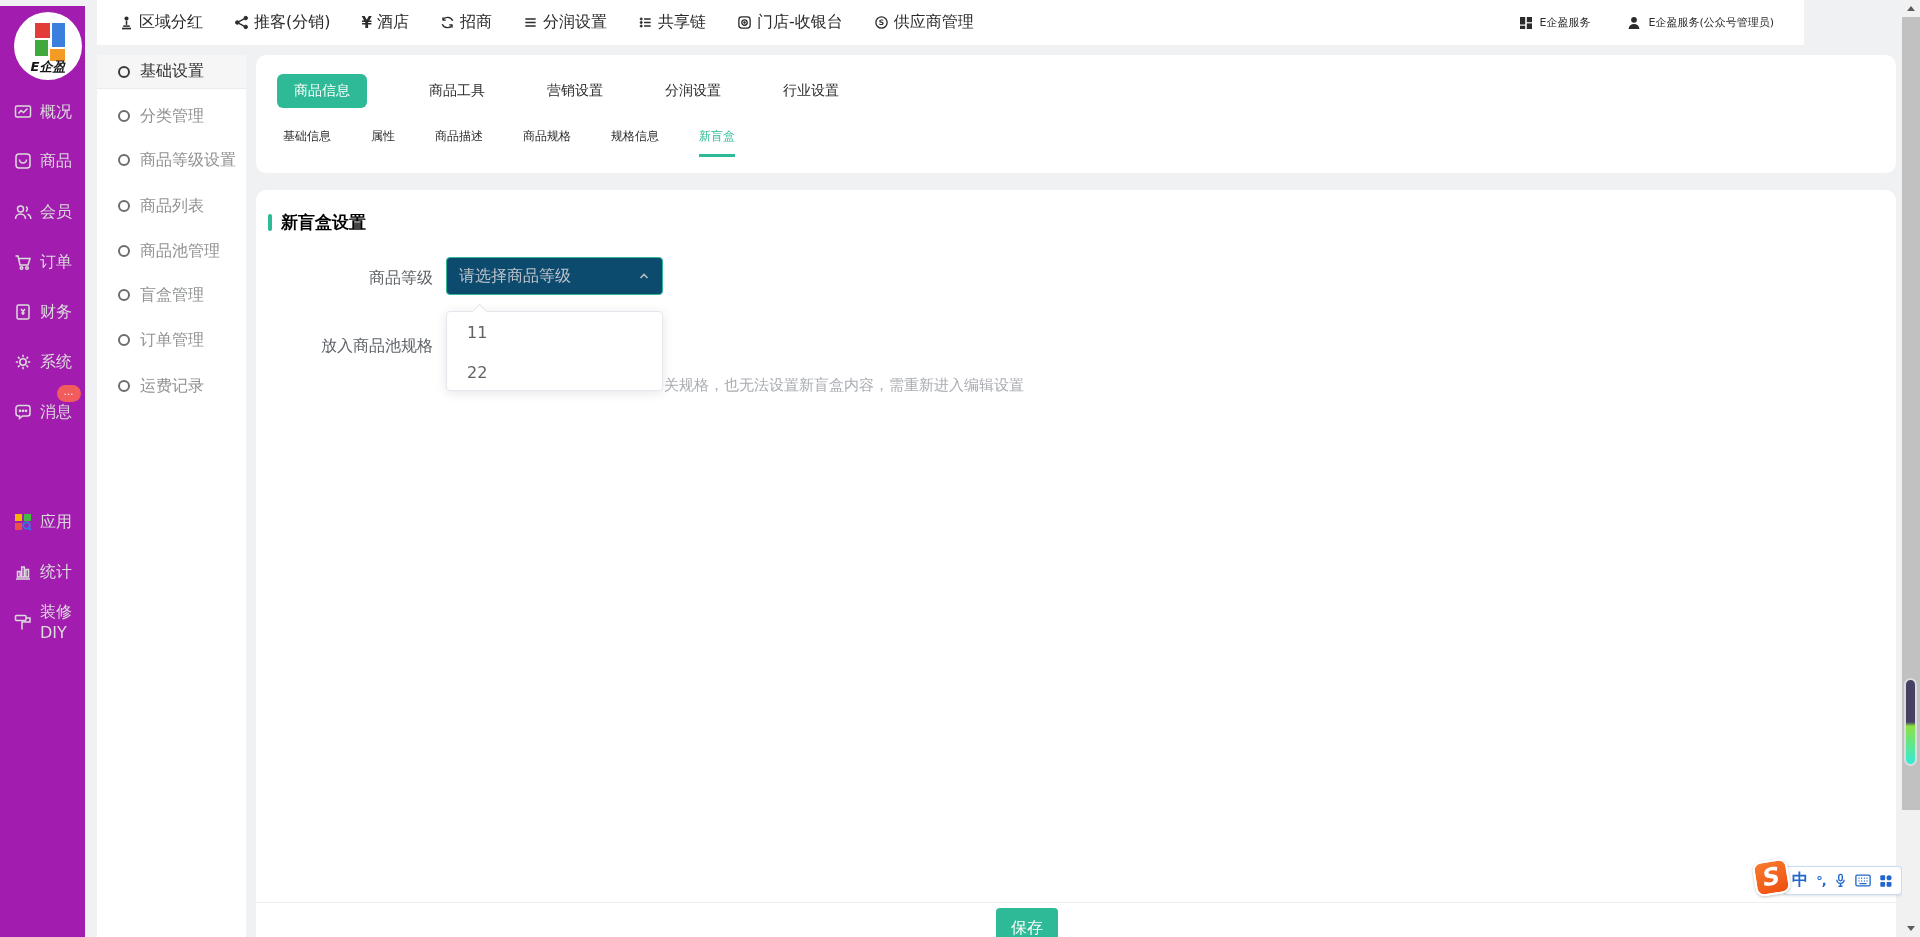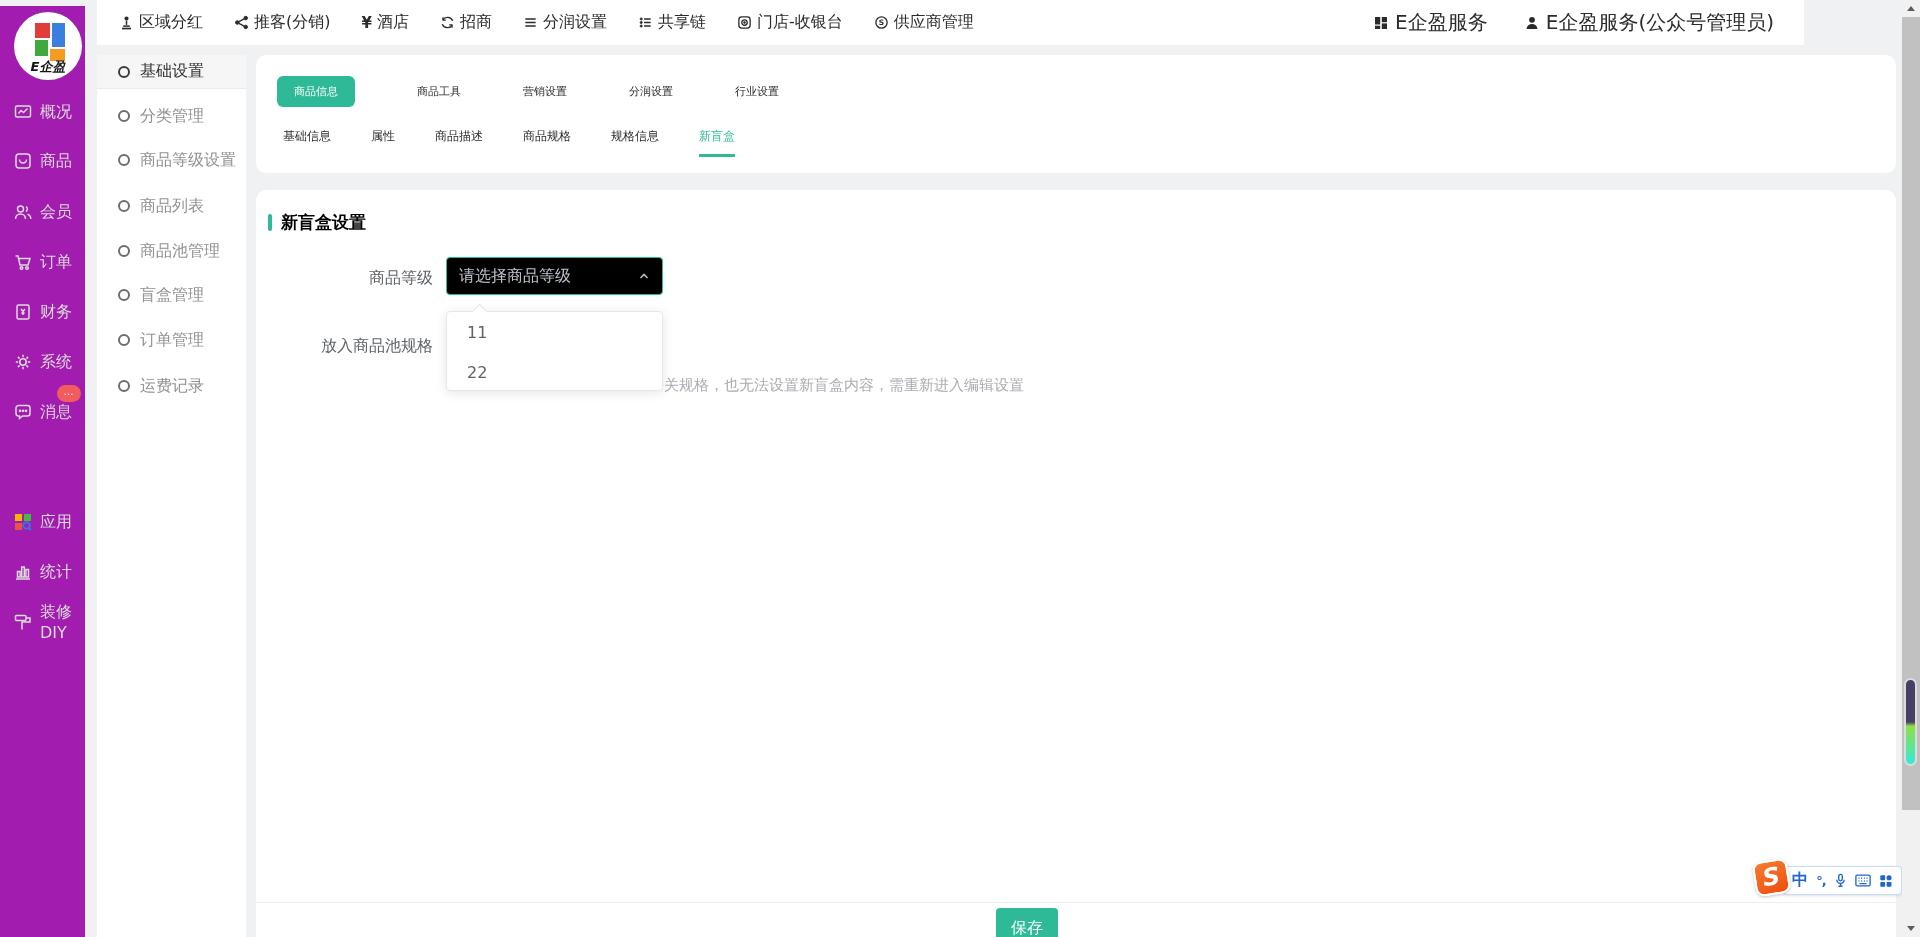--- a/index.html
+++ b/index.html
@@ -18,47 +18,47 @@
   .logo-txt { position:absolute; left:0; right:0; top:46px; text-align:center; font-size:13px; font-weight:900; font-style:italic; color:#151515; letter-spacing:0; }
   .side-item { position:absolute; left:0; width:97px; height:24px; display:flex; align-items:center; gap:7px; padding-left:13px; color:#dbdbdb; font-size:16px; cursor:pointer; }
   .side-item svg { flex:0 0 auto; }
   .msg-badge { position:absolute; left:57px; top:379px; min-width:24px; height:17px; border-radius:9px; background:#f25c5c; color:#fff; font-size:10px; line-height:13px; text-align:center; padding:0 4px; letter-spacing:1px; z-index:7; }
 
   
   .topbar { position:absolute; left:97px; top:0; width:1707px; height:45px; background:#fff; display:flex; align-items:center; padding:0 30px 0 22px; gap:31px; z-index:4; }
   .tb-item { display:flex; align-items:center; gap:5px; font-size:16px; color:#2b2b2b; cursor:pointer; white-space:nowrap; }
   .tb-yen { font-size:15px; font-weight:bold; }
   .tb-right { margin-left:auto; display:flex; align-items:center; gap:36px; }
-  .tb-rgroup { display:flex; align-items:center; gap:6px; font-size:20px; color:#2b2b2b; cursor:pointer; white-space:nowrap; }
+  .tb-rgroup { display:flex; align-items:center; gap:6px; font-size:11px; color:#2b2b2b; cursor:pointer; white-space:nowrap; }
 
   
   .submenu { position:absolute; left:97px; top:55px; width:149px; height:882px; background:#fff; border-top-right-radius:9px; z-index:3; }
   .sub-item { position:absolute; left:0; width:149px; height:34px; display:flex; align-items:center; gap:10px; padding-left:21px; font-size:16px; color:#8f9193; cursor:pointer; }
   .sub-item .dot { width:12px; height:12px; border-radius:50%; border:2px solid #6b6d70; flex:0 0 auto; }
   .sub-item.active { color:#303133; background:#f6f6f6; border-bottom:1px solid #ebebeb; font-weight:500;text-align:right; }
   .sub-item.active .dot { border-color:#3c3c3c; }
 
   
   .tabs-card { position:absolute; left:256px; top:55px; width:1640px; height:118px; background:#fff; border-radius:10px; z-index:2; }
   .main-tabs { position:absolute; left:21px; top:18px; height:36px; display:flex; align-items:center; gap:62px; }
-  .main-tab { font-size:11px; color:#2b2b2b; cursor:pointer; white-space:nowrap; }
+  .main-tab { font-size:14px; color:#2b2b2b; cursor:pointer; white-space:nowrap; }
   .main-tab.active { background:var(--accent); color:#fff; padding:8px 17px; border-radius:6px; }
   .sub-tabs { position:absolute; left:27px; top:73px; display:flex; align-items:flex-start; gap:40px; }
   .sub-tab { font-size:12px; color:#2b2b2b; padding-bottom:9px; cursor:pointer; white-space:nowrap; }
   .sub-tab.active { color:var(--accent); border-bottom:3px solid var(--accent); }
 
   .content-card { position:absolute; left:256px; top:190px; width:1640px; height:747px; background:#fff; border-radius:10px 10px 0 0; z-index:2; }
   .section-head { position:absolute; left:12px; top:21px; display:flex; align-items:center; gap:9px; }
   .section-bar { width:4px; height:17px; background:var(--accent); border-radius:2px; }
   .section-title { font-size:17px; font-weight:bold; color:#000000; }
 
   .form-label { position:absolute; left:0; width:177px; text-align:right; font-size:16px; color:#5f6368; }
   .lvl-label { top:78px; }
   .pool-label { top:146px; }
-  .lvl-select { position:absolute; left:190px; top:67px; width:217px; height:38px; border:1px solid var(--accent); border-radius:4px; background:#000000; display:flex; align-items:center; padding:0 10px 0 12px; cursor:pointer; }
+  .lvl-select { position:absolute; left:190px; top:67px; width:217px; height:38px; border:1px solid var(--accent); border-radius:4px; background:#0c4a6e; display:flex; align-items:center; padding:0 10px 0 12px; cursor:pointer; }
   .lvl-select .ph { flex:1; font-size:16px; color:#bfc3cb; white-space:nowrap; overflow:hidden; }
   .dropdown { position:absolute; left:190px; top:121px; width:217px; height:80px; background:#fff; border:1px solid #e4e7ed; border-radius:4px; box-shadow:0 2px 12px rgba(0,0,0,.1); z-index:9; }
   .dropdown::before { content:""; position:absolute; left:27px; top:-6px; width:10px; height:10px; background:#fff; border-left:1px solid #e4e7ed; border-top:1px solid #e4e7ed; transform:rotate(45deg); }
   .dd-option { height:40px; display:flex; align-items:center; padding-left:20px; font-size:16px; color:#606266; cursor:pointer; }
   .hint-text { position:absolute; left:408px; top:186px; font-size:15px; color:#a9acb2; white-space:nowrap; }
 
   .footer-divider { position:absolute; left:0; right:0; top:712px; height:1px; background:#ebedf0; }
   .save-btn { position:absolute; left:740px; top:718px; width:62px; height:40px; background:var(--accent); border:none; border-radius:4px; color:#fff; font-size:16px; font-family:inherit; cursor:pointer; }
 
   

